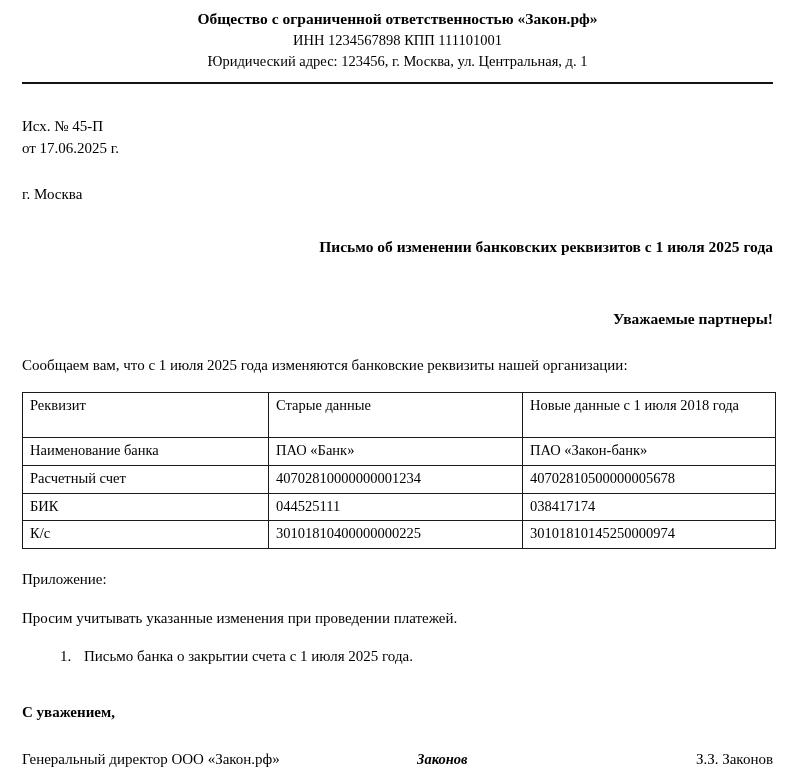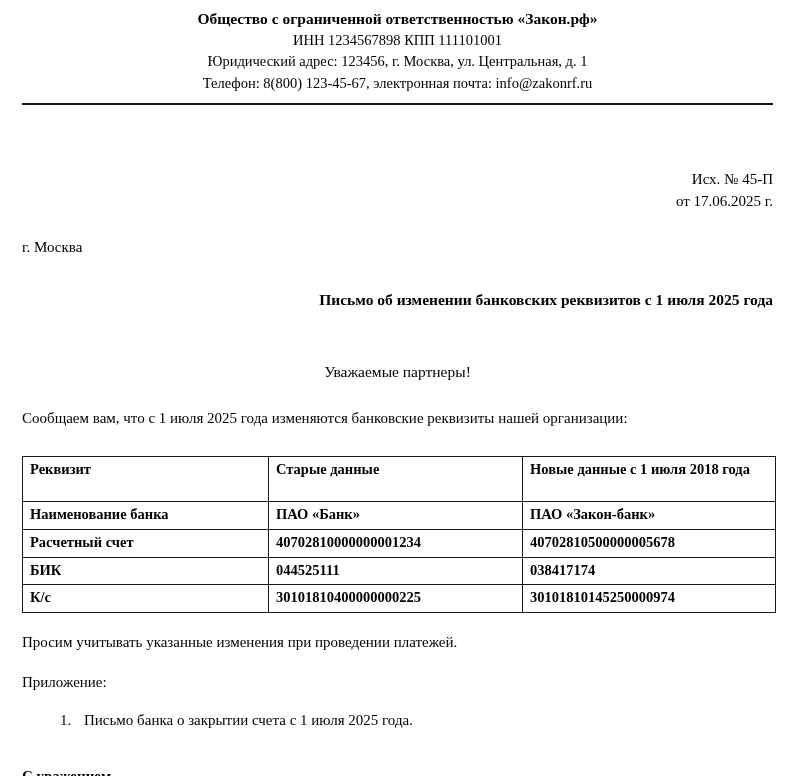--- a/index.html
+++ b/index.html
@@ -47,63 +47,61 @@
   .rule {
     border: 0;
     border-top: 2px solid #141414;
     margin: 9px 0 0 0;
     width: 100%;
     height: 0;
   }
 
   
   .refblock {
-    margin-top: 63px;
+    margin-top: 31px;
     font-size: 15px;
     line-height: 1.48;
-    text-align: right;
   }
   .city {
     margin-top: 26px;
     font-size: 15px;
   }
 
   
   .doc-title {
     margin-top: 32px;
     text-align: right;
     font-weight: bold;
     font-size: 15.5px;
   }
   .salutation {
     margin-top: 52px;
-    text-align: center;
-    font-weight: normal;
+    text-align: right;
+    font-weight: bold;
     font-size: 15.5px;
   }
 
   .para {
     margin-top: 26px;
     font-size: 15px;
   }
   .para-after-table {
     margin-top: 20px;
   }
   .para-tight {
     margin-top: 21px;
   }
 
   
   table.req-table {
-    margin-top: 28px;
+    margin-top: 17px;
     border-collapse: collapse;
     width: 753px;
     table-layout: fixed;
     font-size: 14.5px;
-    font-weight: bold;
   }
   table.req-table td {
     border: 1px solid #1a1a1a;
     padding: 3px 7px 4px 7px;
     vertical-align: top;
     line-height: 1.35;
     word-break: break-word;
   }
   table.req-table col.c1 { width: 246px; }
   table.req-table col.c2 { width: 254px; }
@@ -157,21 +155,20 @@
 </style>
 </head>
 <body>
 
 <div class="page">
 
   <div class="letterhead">
     <span class="lh-line lh-company">Общество с ограниченной ответственностью «Закон.рф»</span>
     <span class="lh-line lh-sub">ИНН 1234567898 КПП 111101001</span>
     <span class="lh-line lh-sub">Юридический адрес: 123456, г. Москва, ул. Центральная, д. 1</span>
-    <span class="lh-line lh-sub">Телефон: 8(800) 123-45-67, электронная почта: info@zakonrf.ru</span>
   </div>
 
   <hr class="rule">
 
   <div class="refblock">
     <div>Исх. № 45-П</div>
     <div>от 17.06.2025 г.</div>
   </div>
 
   <div class="city">г. Москва</div>
@@ -210,23 +207,23 @@
         <td>038417174</td>
       </tr>
       <tr class="body">
         <td>К/с</td>
         <td>30101810400000000225</td>
         <td>30101810145250000974</td>
       </tr>
     </tbody>
   </table>
 
+  <div class="para para-tight">Приложение:</div>
+
   <div class="para para-after-table">Просим учитывать указанные изменения при проведении платежей.</div>
-
-  <div class="para para-tight">Приложение:</div>
 
   <ol class="attach-list">
     <li>Письмо банка о закрытии счета с 1 июля 2025 года.</li>
   </ol>
 
   <div class="regards">С уважением,</div>
 
   <div class="sig-row">
     <span class="sig-position">Генеральный директор ООО «Закон.рф»</span>
     <span class="sig-signature">Законов</span>

